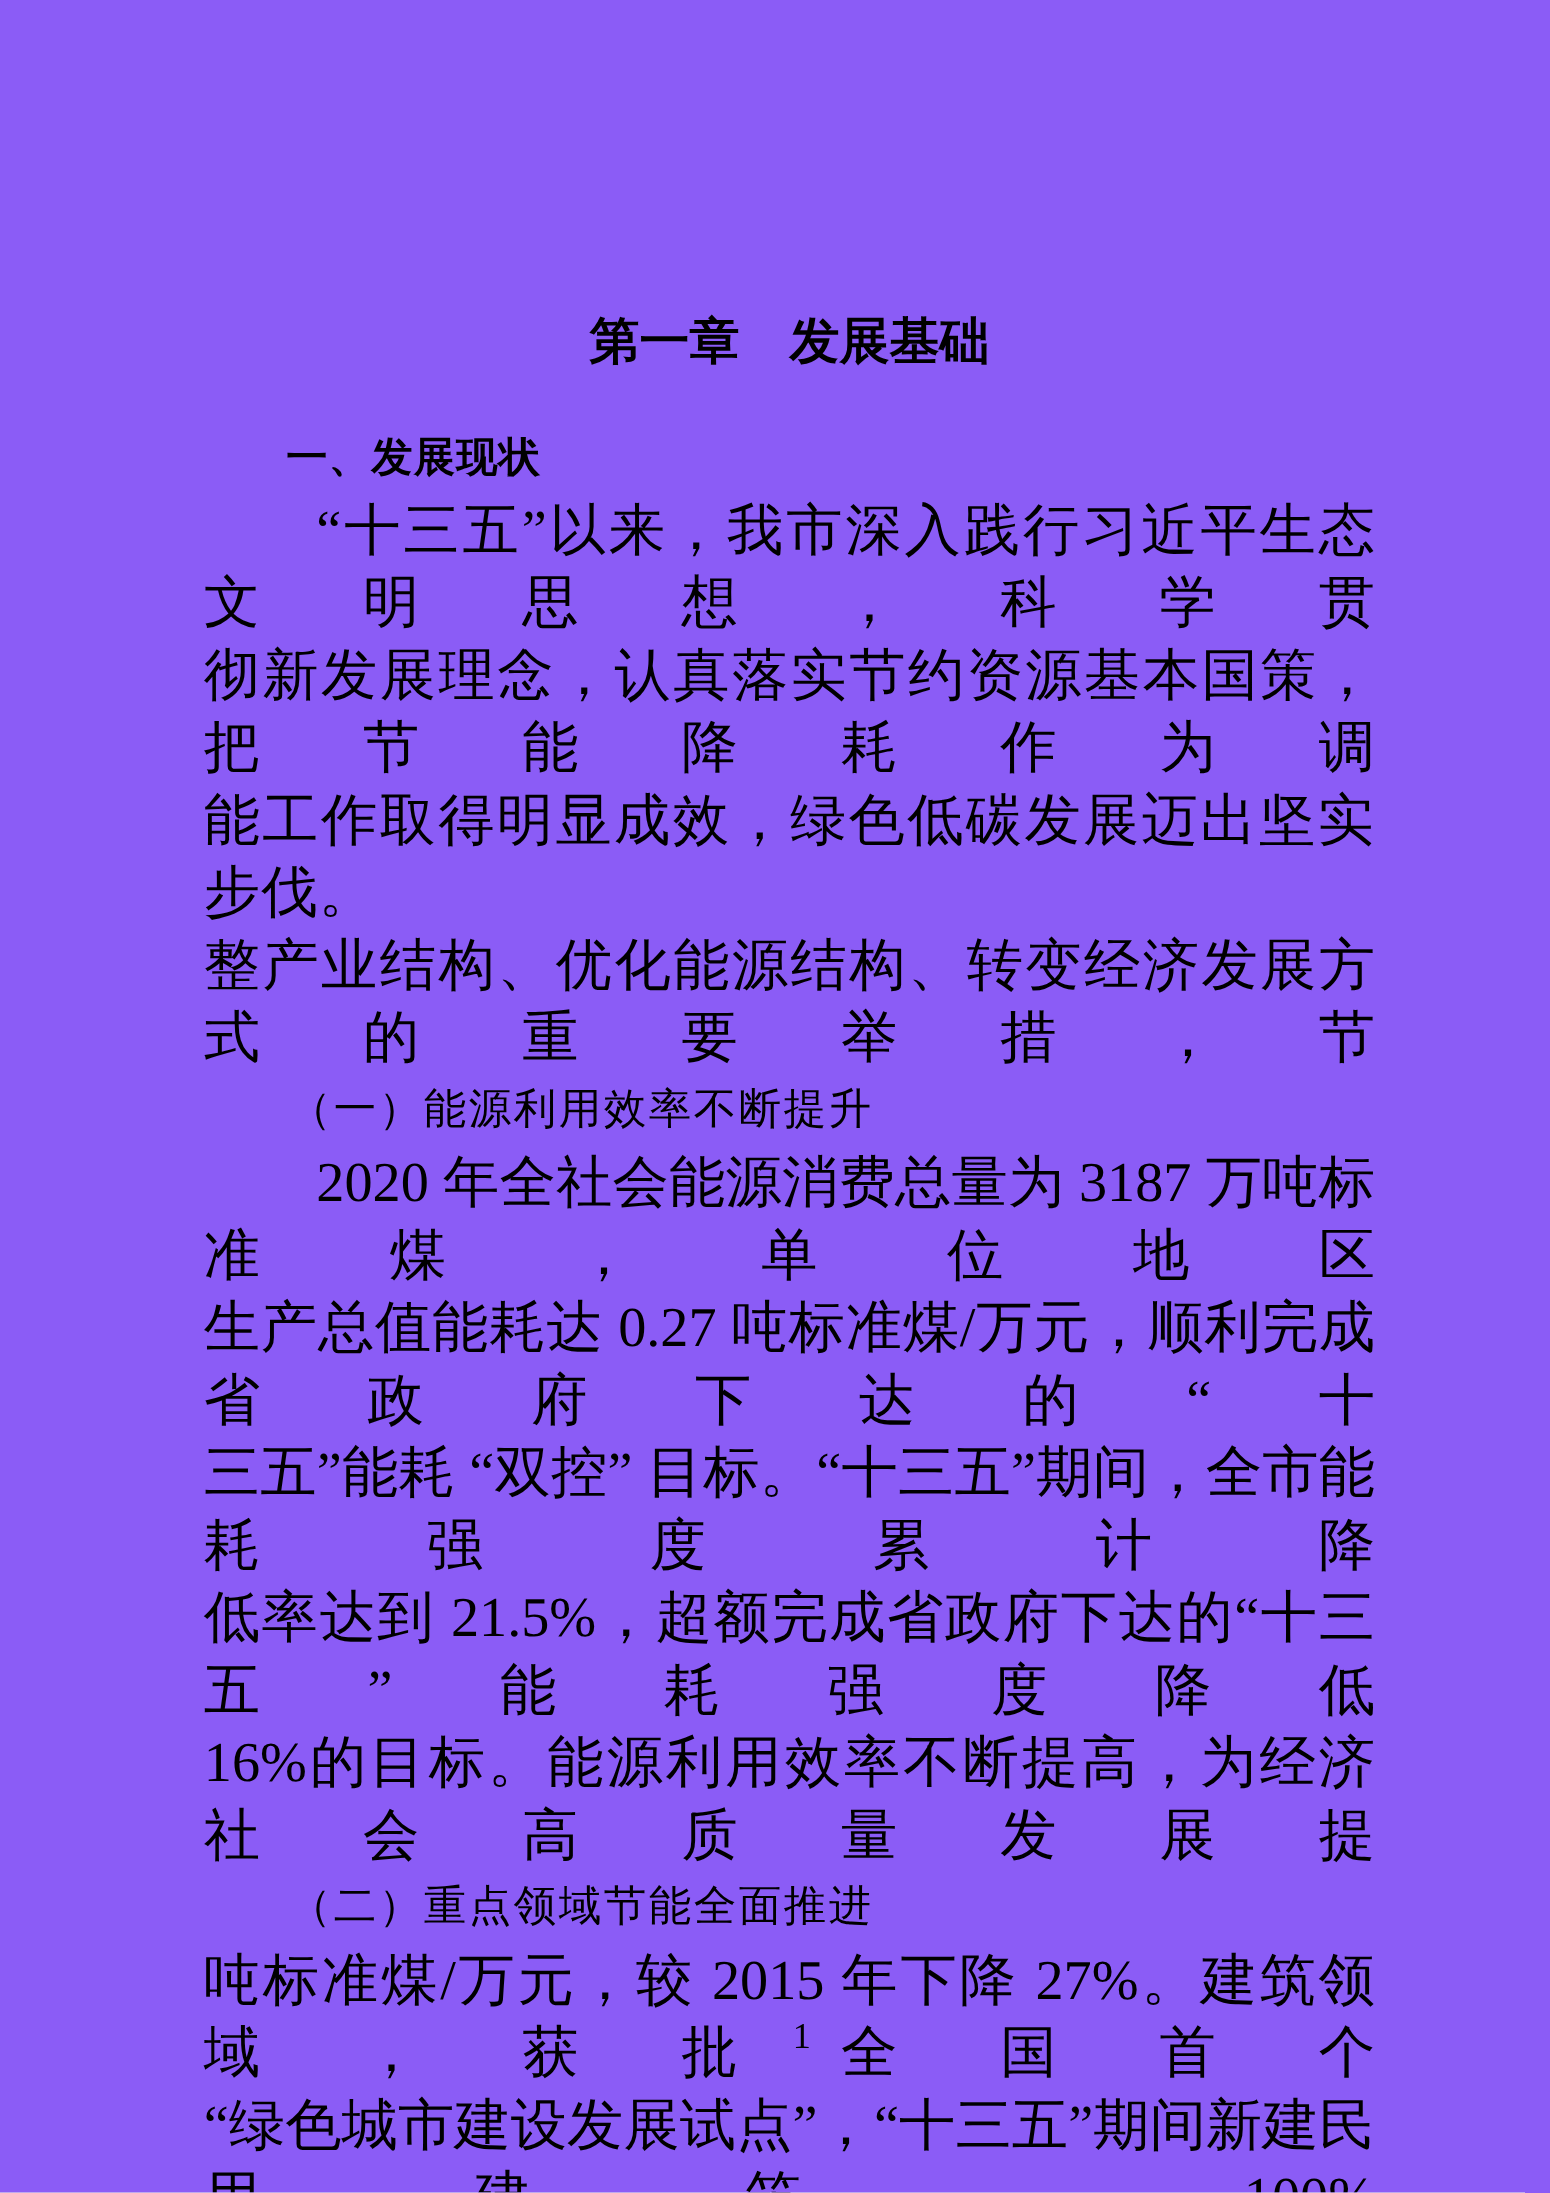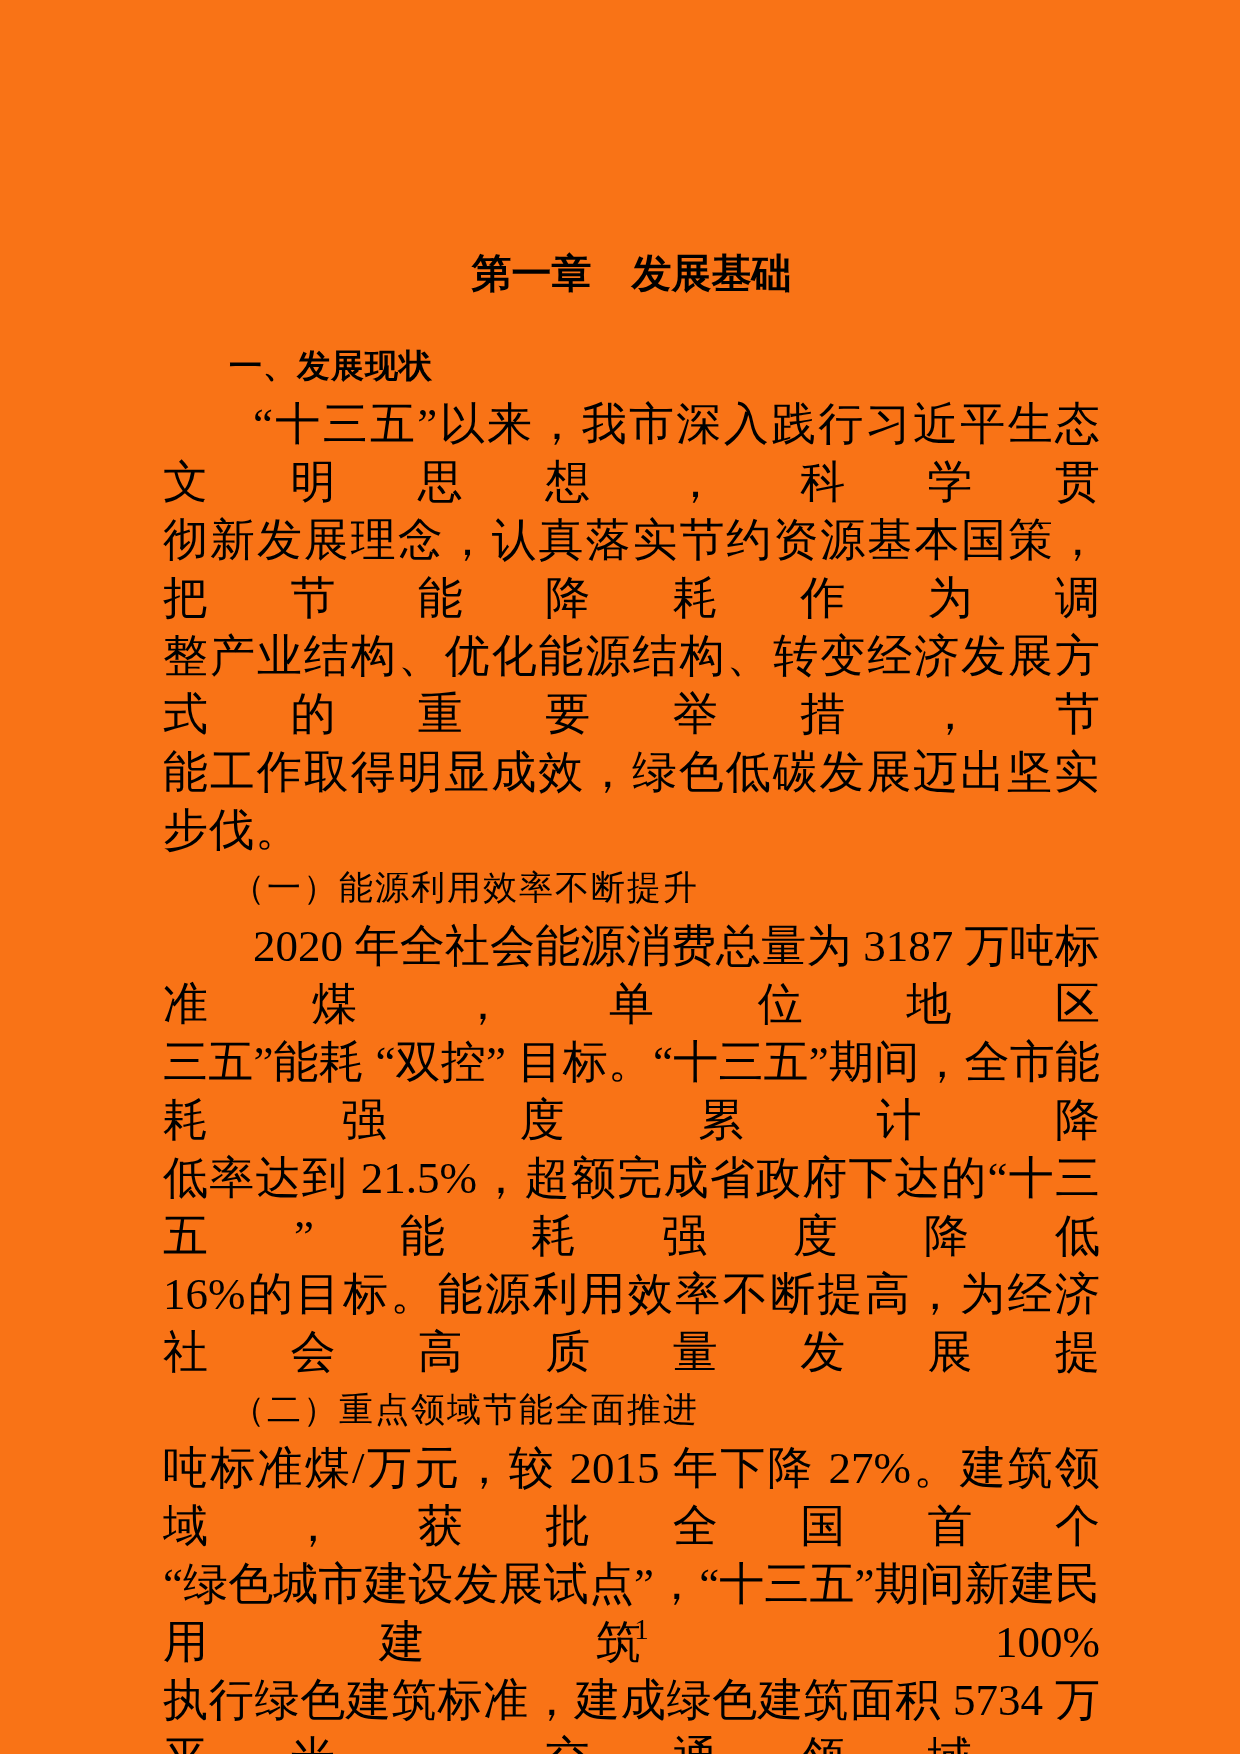--- a/index.html
+++ b/index.html
@@ -5,21 +5,21 @@
   html, body {
     margin: 0;
     padding: 0;
     background: #e8e8e8;
   }
   .page {
     position: relative;
     width: 1240px;
     height: 1754px;
     margin: 0 auto;
-    background: #f97316;
+    background: #8b5cf6;
     color: #000000;
     font-family: "Liberation Serif", "DejaVu Serif", serif;
     overflow: hidden;
   }
   .content {
     position: absolute;
     left: 163px;
     top: 0;
     width: 937px;
   }
@@ -75,24 +75,25 @@
 </head>
 <body>
 
 <div class="page">
   <div class="content">
     <h1 class="doc-title">第一章　发展基础</h1>
     <div id="doc-blocks">
         <div class="section-heading">一、发展现状</div>
         <div class="line first">“十三五”以来，我市深入践行习近平生态文明思想，科学贯</div>
         <div class="line">彻新发展理念，认真落实节约资源基本国策，把节能降耗作为调</div>
+        <div class="line last">能工作取得明显成效，绿色低碳发展迈出坚实步伐。</div>
         <div class="line">整产业结构、优化能源结构、转变经济发展方式的重要举措，节</div>
-        <div class="line last">能工作取得明显成效，绿色低碳发展迈出坚实步伐。</div>
         <div class="sub-heading">（一）能源利用效率不断提升</div>
         <div class="line first">2020 年全社会能源消费总量为 3187 万吨标准煤，单位地区</div>
+        <div class="line">生产总值能耗达 0.27 吨标准煤/万元，顺利完成省政府下达的“十</div>
         <div class="line">三五”能耗 “双控” 目标。“十三五”期间，全市能耗强度累计降</div>
         <div class="line">低率达到 21.5%，超额完成省政府下达的“十三五”能耗强度降低</div>
         <div class="line">16%的目标。能源利用效率不断提高，为经济社会高质量发展提</div>
         <div class="sub-heading">（二）重点领域节能全面推进</div>
         <div class="line">吨标准煤/万元，较 2015 年下降 27%。建筑领域，获批全国首个</div>
         <div class="line">“绿色城市建设发展试点”，“十三五”期间新建民用建筑 100%</div>
         <div class="line">执行绿色建筑标准，建成绿色建筑面积 5734 万平米。交通领域，</div>
       </div>
   </div>
   <div class="page-number">1</div>

